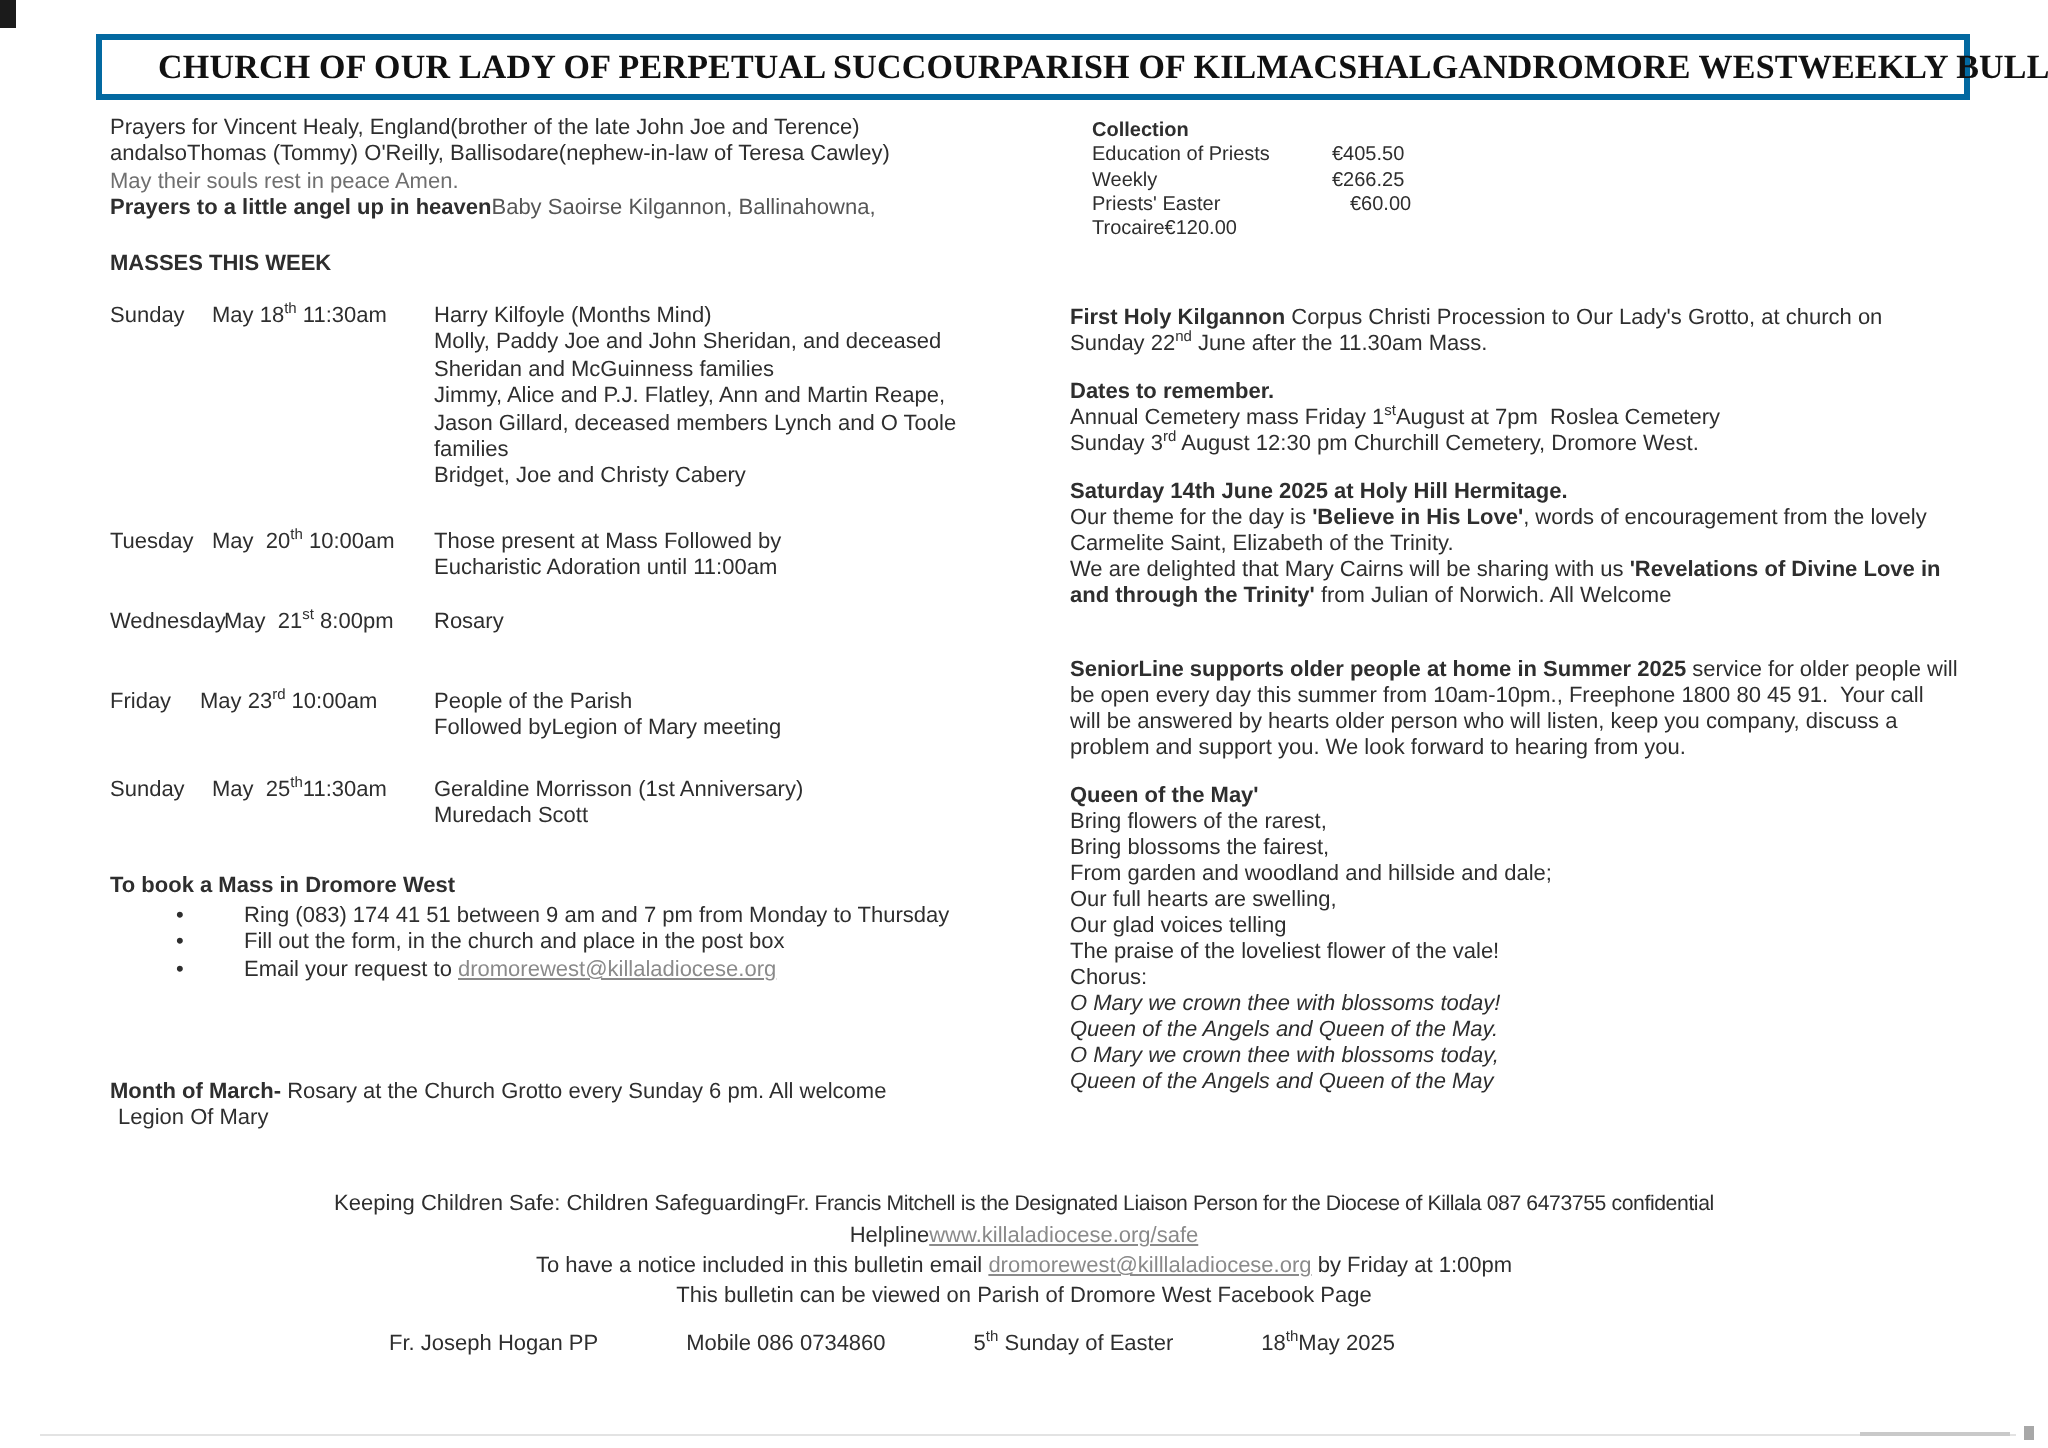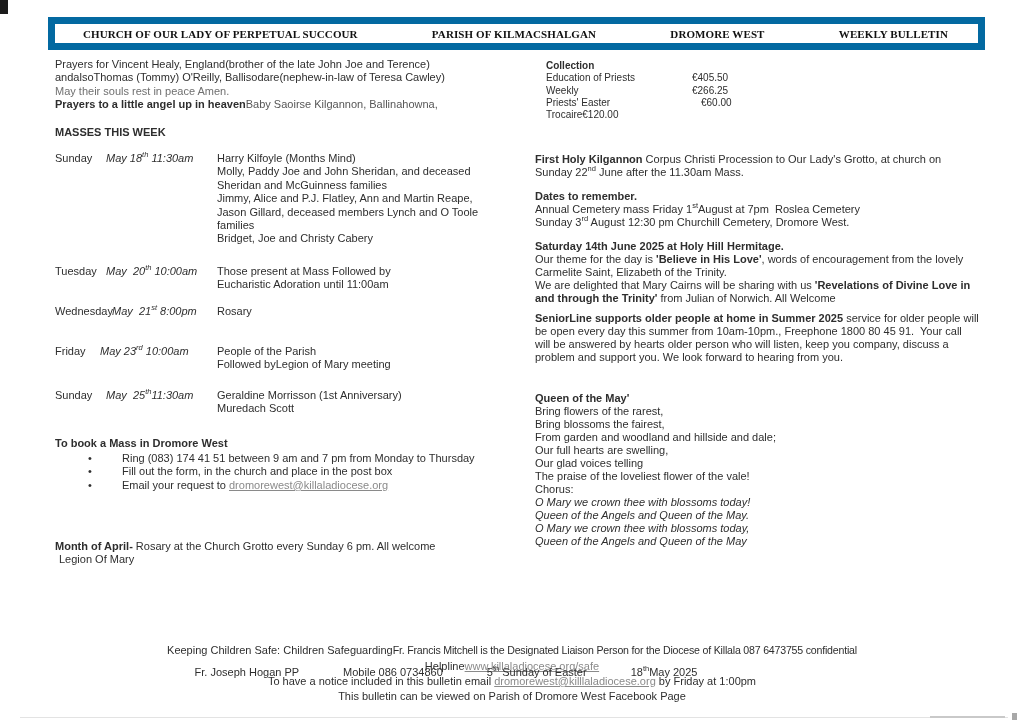--- a/index.html
+++ b/index.html
@@ -12,61 +12,61 @@
   .pre{white-space:pre-wrap;}
   .b{font-weight:bold;}
   .i{font-style:italic;}
   .muted{color:#6f6f6f;}
   .semi{color:#565656;}
   .lnk{color:#8a8a8a;text-decoration:underline;cursor:pointer;}
   sup{font-size:7.5px;line-height:0;vertical-align:super;}
 
   
   .header-box{
-    left:48px;top:17px;width:937px;height:33px;border:7px solid #0369a1;
+    left:48px;top:17px;width:937px;height:33px;border:3px solid #0369a1;
     box-sizing:border-box;display:flex;align-items:center;justify-content:space-between;
     padding:0 30px 0 28px;
-    font-family:"Liberation Serif",serif;font-weight:bold;font-size:11px;color:#111;
+    font-family:"Liberation Serif",serif;font-weight:bold;font-size:17px;color:#111;
     letter-spacing:.1px;white-space:nowrap;
   }
 
   
   .txt{font-size:11px;line-height:13.4px;}
   .rtxt{font-size:11px;line-height:13px;}
 
   .prayers{left:55px;top:58px;width:470px;}
   .masses-title{left:55px;top:126px;}
 
   .mass-row{left:55px;width:470px;}
   .mass-row .day{position:absolute;left:0;white-space:pre;}
-  .mass-row .sched{position:absolute;left:51px;white-space:pre;font-style:italic;}
+  .mass-row .sched{position:absolute;left:51px;white-space:pre;}
   .mass-row .sched.w{left:57px;}
   .mass-row .sched.f{left:45px;}
   .mass-row .intent{position:absolute;left:162px;width:308px;}
 
   .book-title{left:55px;top:437px;}
   .bullets{left:88px;top:452px;width:440px;}
   .bullet{display:flex;}
   .bullet .dot{width:34px;}
   .month{left:55px;top:540px;width:470px;}
   .month .l2{padding-left:4px;}
 
   .collection{left:546px;top:60px;width:300px;line-height:12.3px;font-size:10px;}
-  .collection .row .lab{display:inline-block;width:146px;}
+  .collection .row .lab{display:inline-block;width:120px;}
   .collection .row .amt{display:inline-block;}
   .collection .row .amt.shift{padding-left:9px;}
 
   .fhc{left:535px;top:153px;width:460px;}
   .dates{left:535px;top:190px;width:460px;}
   .hermitage{left:535px;top:240px;width:462px;}
-  .seniorline{left:535px;top:312px;width:462px;}
+  .seniorline{left:535px;top:329px;width:462px;}
   .queen{left:535px;top:392px;width:460px;}
 
   
-  .fline{left:0;width:1024px;text-align:center;font-size:11px;margin-top:48px;}
+  .fline{left:0;width:1024px;text-align:center;font-size:11px;}
   .f1{top:596px;}
   .f1 .cond{font-size:10.6px;letter-spacing:-.2px;}
   .f2{top:612px;}
   .f3{top:627px;}
   .f4{top:642px;}
   .sig{top:666px;left:0;width:892px;display:flex;justify-content:center;gap:44px;font-size:11px;white-space:pre;}
 
   
   .corner-mark{left:0;top:0;width:8px;height:14px;background:#1b1b1b;}
   .scan-line{left:20px;top:717px;width:988px;height:1px;background:#e3e3e3;}
@@ -156,21 +156,21 @@
       <span class="dot">•</span>
       <span class="pre">Fill out the form, in the church and place in the post box</span>
     </div>
   <div class="bullet">
       <span class="dot">•</span>
       <span><span class="pre">Email your request to </span><span class="lnk">dromorewest@killaladiocese.org</span></span>
     </div>
 </div>
 
 <div class="abs txt month">
-  <div><span class="b pre">Month of April-</span><span class="pre"> Rosary at the Church Grotto every Sunday 6 pm. All welcome</span></div>
+  <div><span class="b pre">Month of March-</span><span class="pre"> Rosary at the Church Grotto every Sunday 6 pm. All welcome</span></div>
   <div class="l2">Legion Of Mary</div>
 </div>
 
 <div class="abs collection">
   <div class="b">Collection</div>
   <div class="row"><span class="lab pre">Education of Priests</span><span class="amt">€405.50</span></div>
   <div class="row"><span class="lab pre">Weekly</span><span class="amt">€266.25</span></div>
   <div class="row"><span class="lab pre">Priests' Easter</span><span class="amt shift">€60.00</span></div>
   <div>Trocaire€120.00</div>
 </div>

